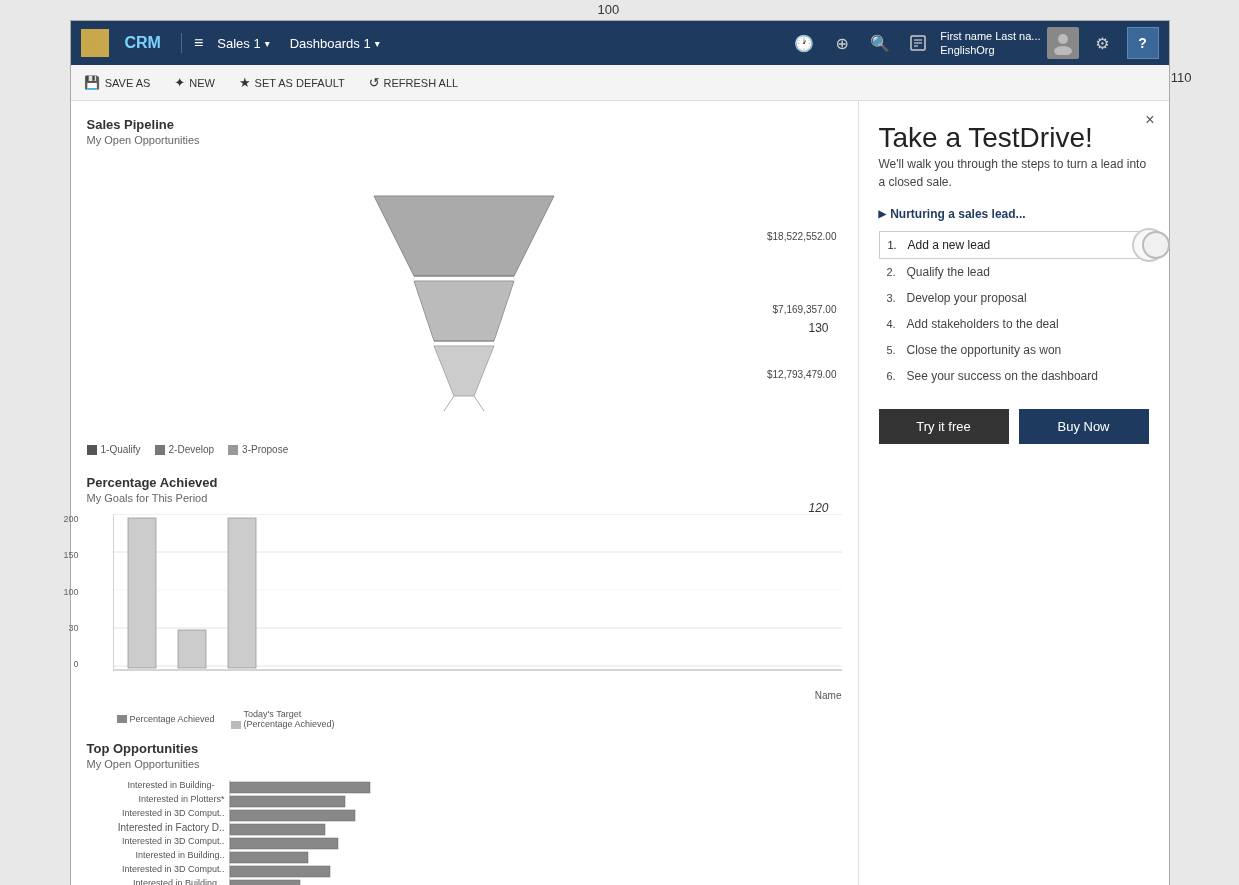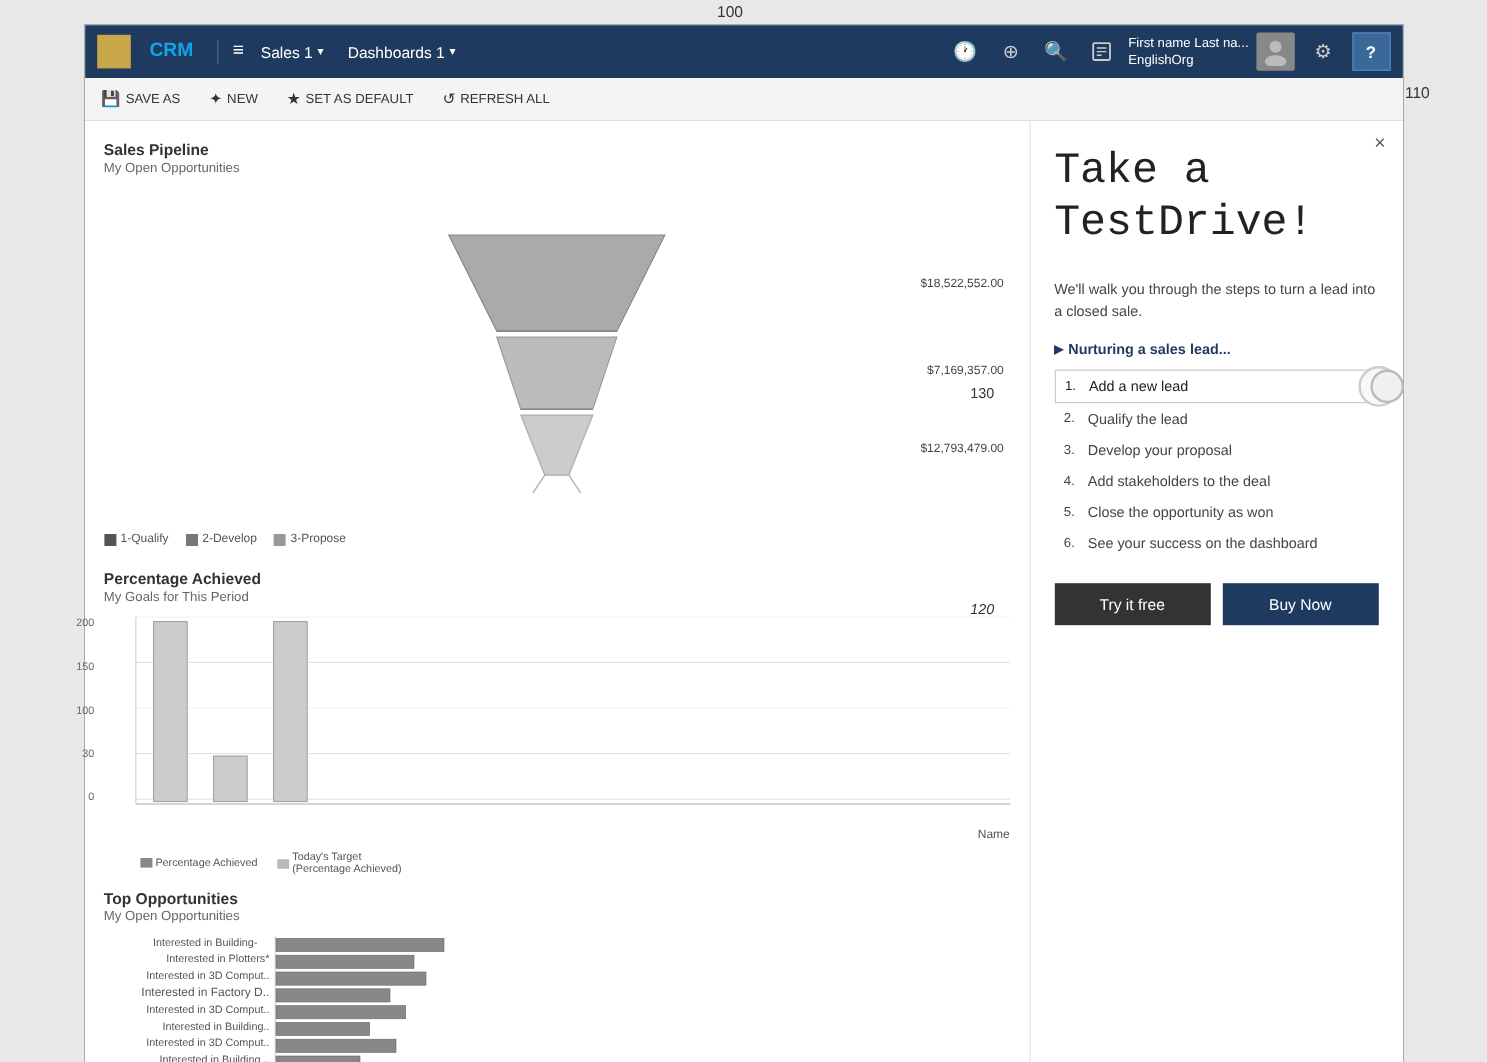--- a/index.html
+++ b/index.html
@@ -44,21 +44,21 @@
       display: flex;
       align-items: center;
       justify-content: center;
       font-weight: bold;
       font-size: 14px;
     }
     .nav-crm {
       font-size: 16px;
       font-weight: 600;
       margin: 0 8px;
-      color: #0ea5e9;
+      color: #7dd3fc;
       text-align: right;
     }
     .nav-separator {
       width: 1px;
       height: 20px;
       background: #4a6a8f;
       margin: 0 4px;
     }
     .nav-menu-icon {
       font-size: 16px;
@@ -268,33 +268,31 @@
     .testdrive-close {
       position: absolute;
       top: 10px;
       right: 14px;
       font-size: 16px;
       cursor: pointer;
       color: #555;
     }
 
     .testdrive-title {
-      font-size: 36px;
+      font-size: 28px;
       font-weight: 300;
       color: #222;
       line-height: 1.2;
-      font-family: Liberation Mono, monospace;
     }
 
     .testdrive-description {
       font-size: 12px;
       color: #444;
       line-height: 1.5;
       margin-bottom: 16px;
-      margin-top: 25px;
     }
 
     .testdrive-section-title {
       font-size: 12px;
       font-weight: 700;
       color: #1e3a5f;
       margin-bottom: 10px;
       display: flex;
       align-items: center;
       gap: 4px;
@@ -535,21 +533,21 @@
                   <div style="height:160px;"></div>
                   <div class="chart-x-title" style="margin-top:16px;">Name</div>
                 </div>
               </div>
 
               <div style="display:flex; gap:16px; margin-top:4px; font-size:9px; color:#555; margin-left:30px;">
                 <div style="display:flex; align-items:center; gap:3px;">
                   <div style="width:10px; height:8px; background:#888;"></div>
                   <span>Percentage Achieved</span>
                 </div>
-                <div style="display:flex; align-items:center; gap:3px;">
+                <div style="display:flex; align-items:flex-end; gap:3px;">
                   <div style="width:10px; height:8px; background:#bbb; margin-top:2px;"></div>
                   <span>Today's Target<br>(Percentage Achieved)</span>
                 </div>
               </div>
             </div>
 
             <div class="hbar-section">
               <div class="section-title">Top Opportunities</div>
               <div class="section-subtitle">My Open Opportunities</div>
               <div style="display:flex; margin-top:4px;">

